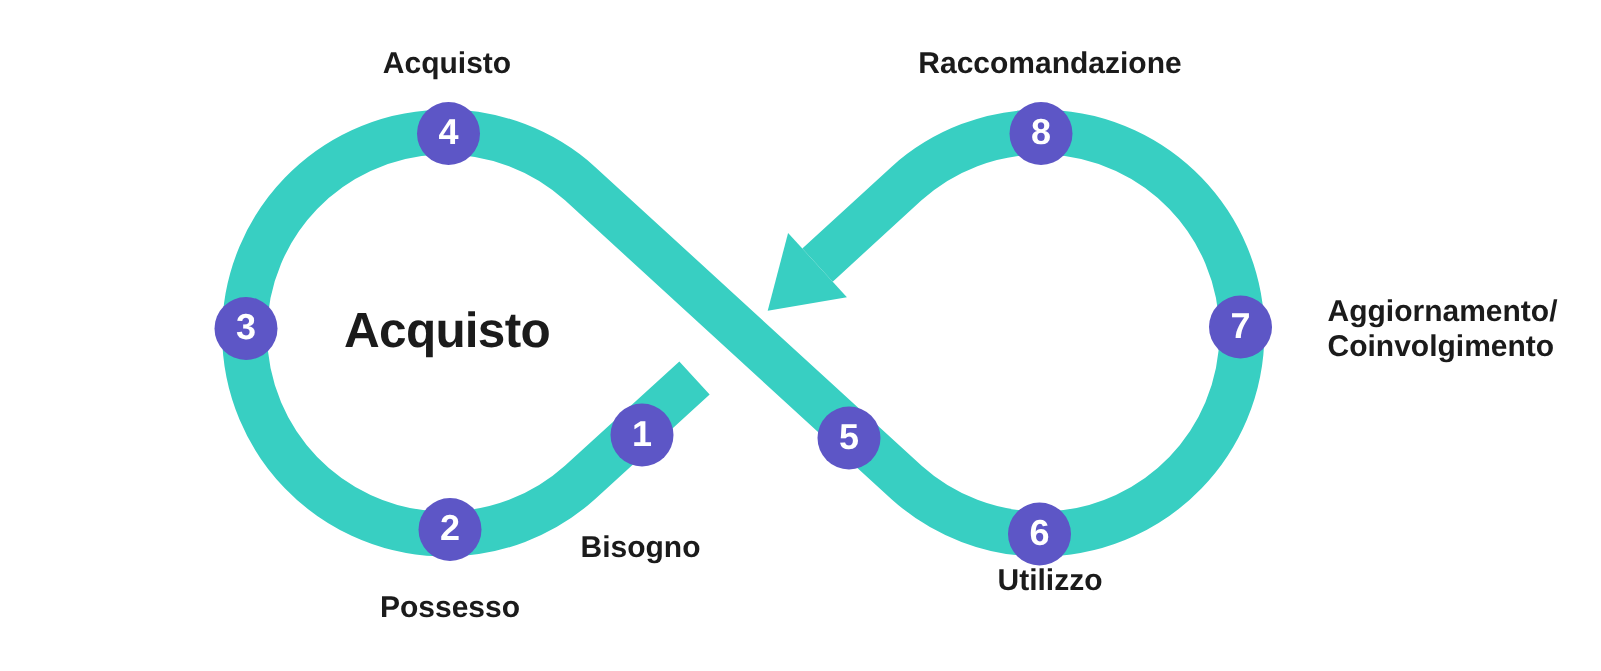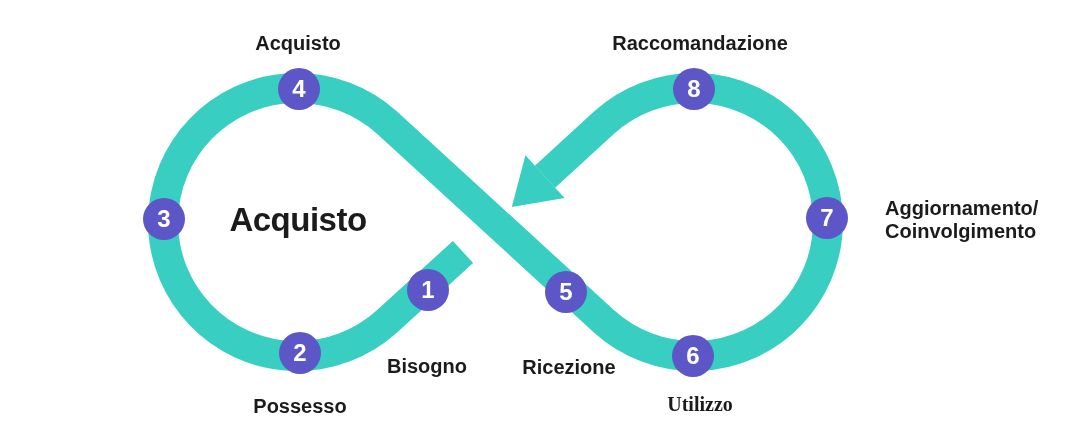--- a/index.html
+++ b/index.html
@@ -76,19 +76,18 @@
   <div class="node" style="left: 164px; top: 219px; background-color: rgb(93, 86, 198); color: rgb(255, 255, 255);">3</div>
   <div class="node" style="left: 299px; top: 89px; background-color: rgb(93, 86, 198); color: rgb(255, 255, 255);">4</div>
   <div class="node" style="left: 566px; top: 292px; background-color: rgb(93, 86, 198); color: rgb(255, 255, 255);">5</div>
   <div class="node" style="left: 693px; top: 356px; background-color: rgb(93, 86, 198); color: rgb(255, 255, 255);">6</div>
   <div class="node" style="left: 827px; top: 218px; background-color: rgb(93, 86, 198); color: rgb(255, 255, 255);">7</div>
   <div class="node" style="left: 694px; top: 89px; background-color: rgb(93, 86, 198); color: rgb(255, 255, 255);">8</div>
 
   <div class="step-label" style="left:427px; top:366px;">Bisogno</div>
   <div class="step-label" style="left:300px; top:406px;">Possesso</div>
   <div class="step-label" style="left:298px; top:43px;">Acquisto</div>
-  <div class="step-label" style="left:569px; top:367px;">Ricezione</div>
-  <div class="step-label" style="left:700px; top:404px;font-family:Liberation Serif, serif;">Utilizzo</div>
+  <div class="step-label" style="left:700px; top:388px;">Utilizzo</div>
   <div class="step-label align-left" style="left:865px; top:220px;margin-left:20px;">Aggiornamento/
 Coinvolgimento</div>
   <div class="step-label" style="left:700px; top:43px;">Raccomandazione</div>
 
 </div>
 
 </body></html>

